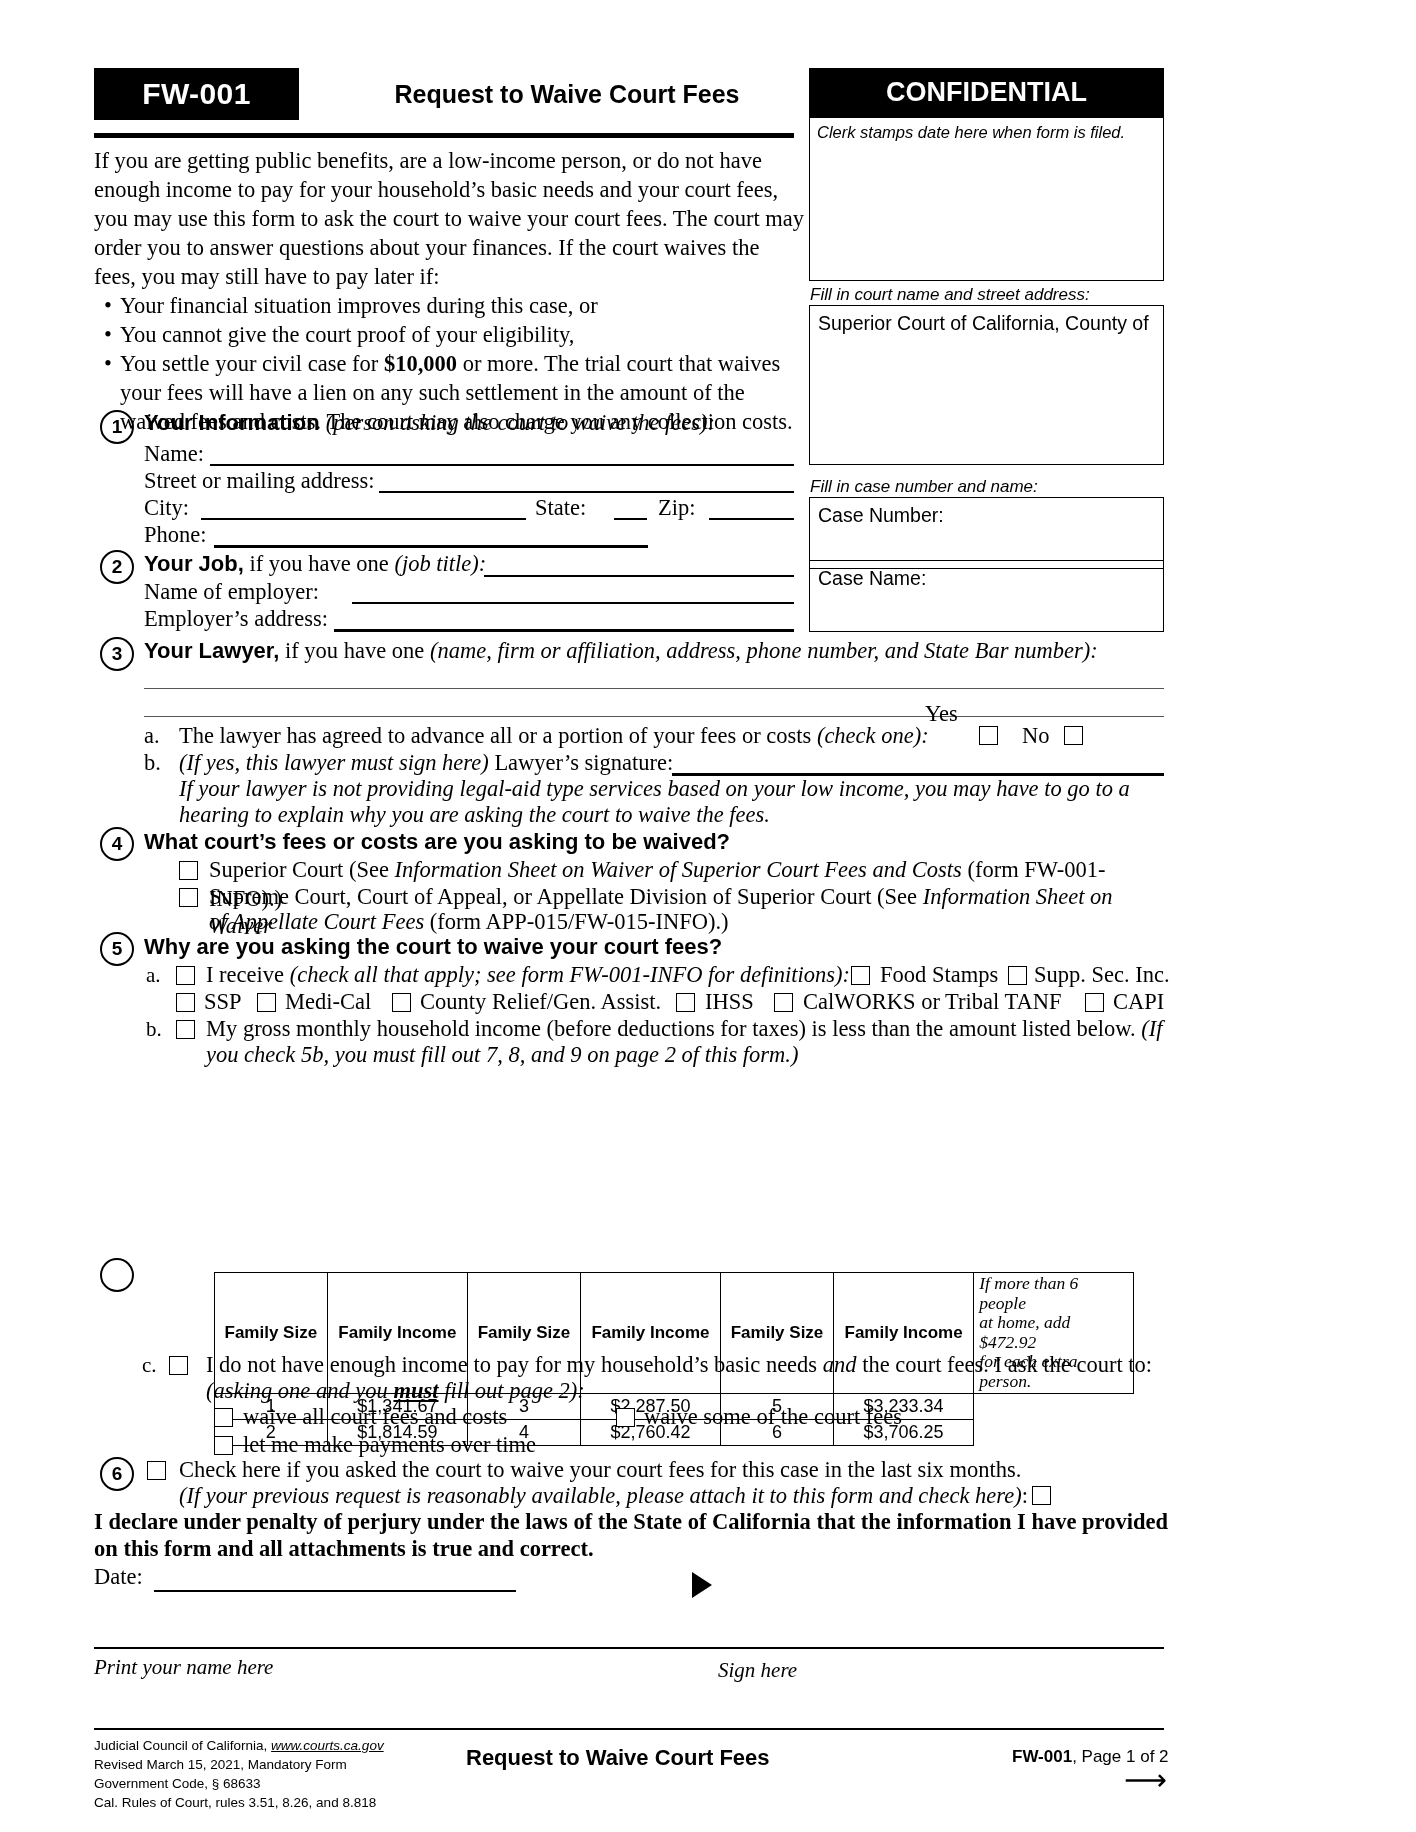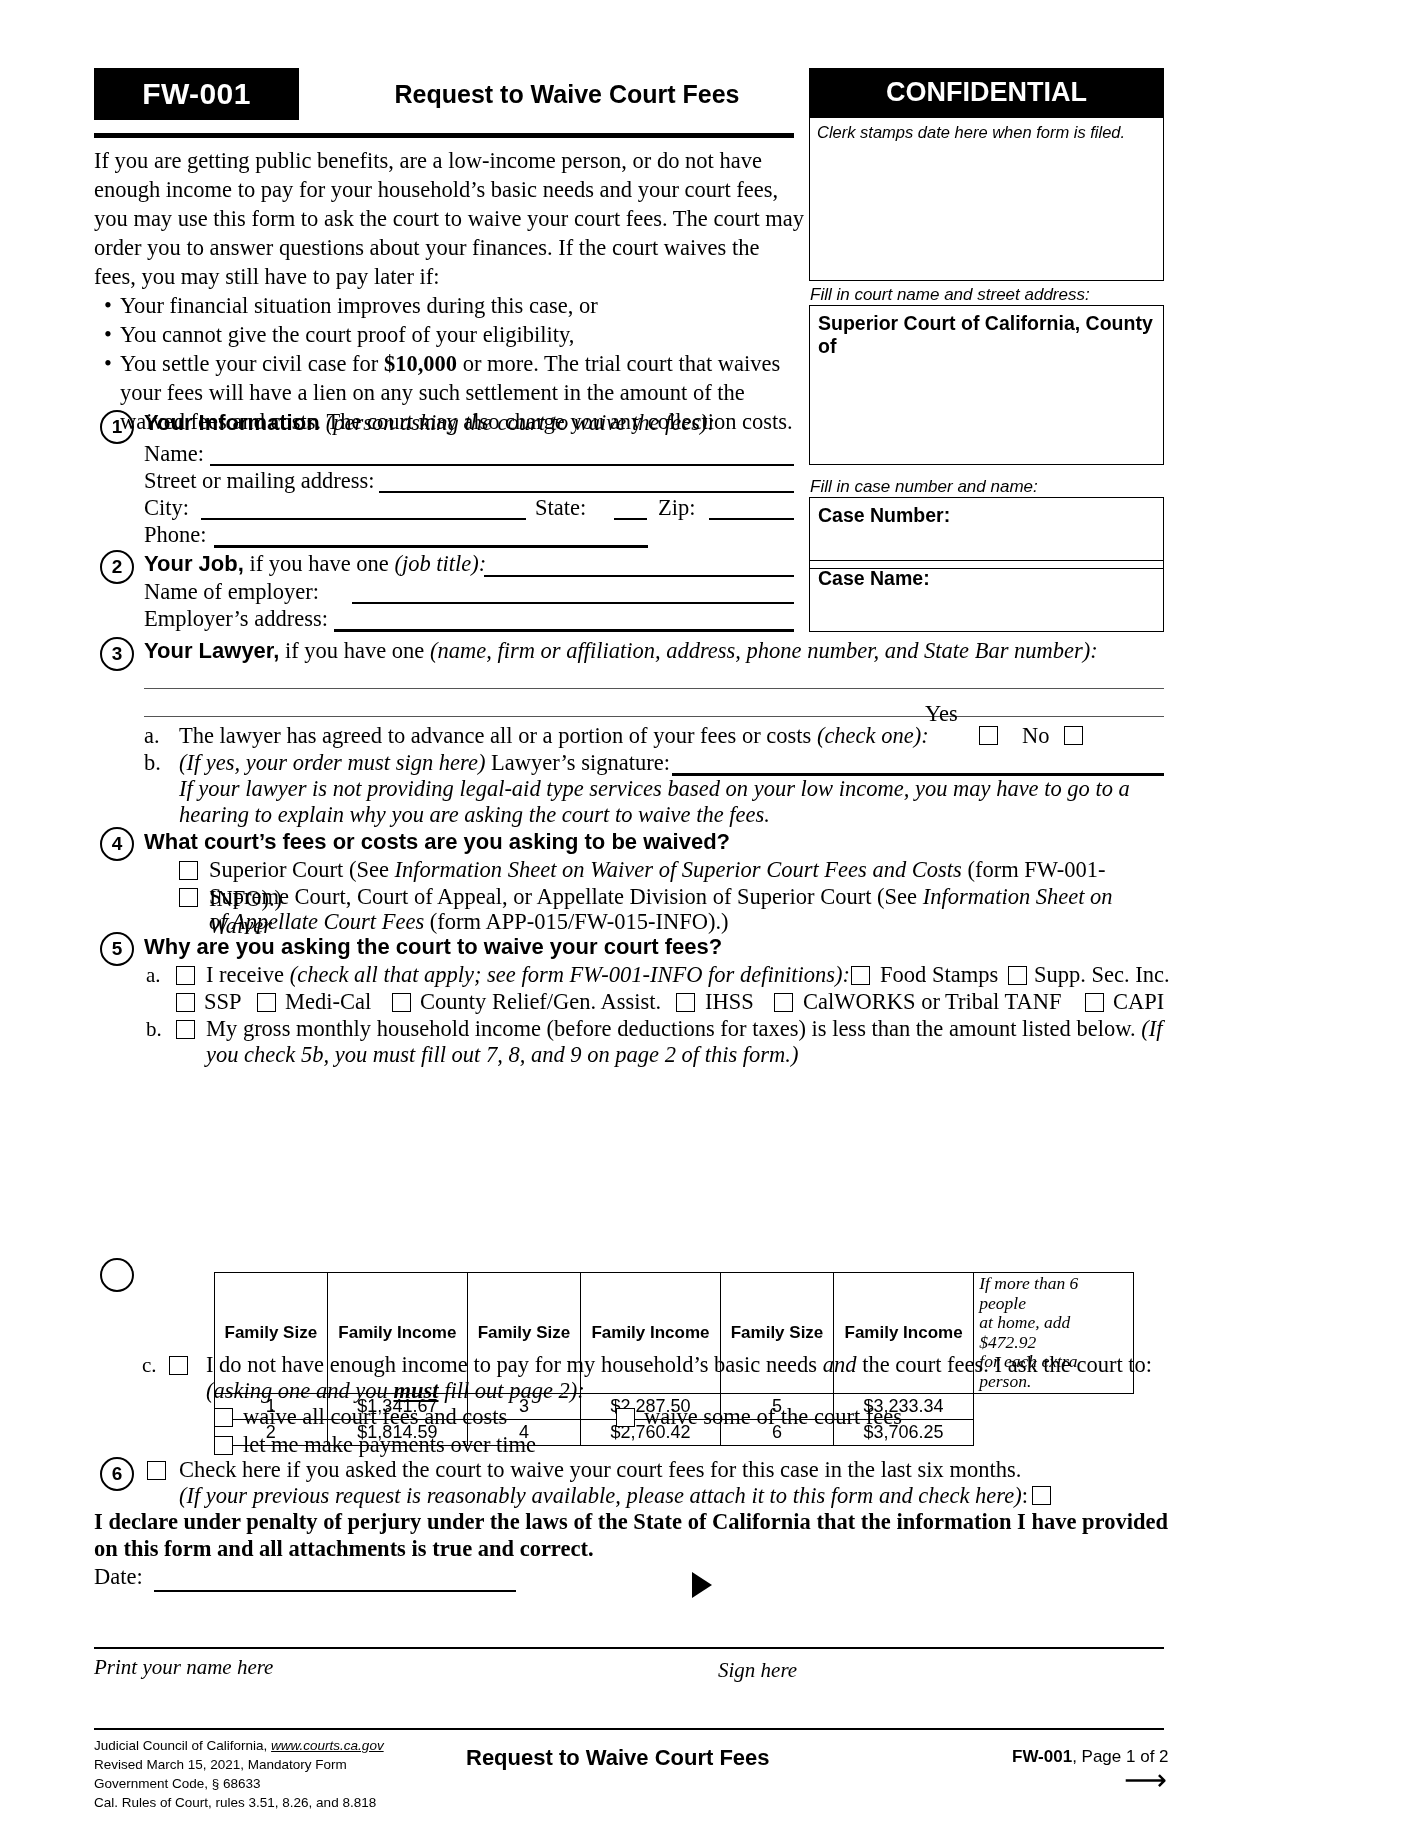--- a/index.html
+++ b/index.html
@@ -46,21 +46,21 @@
     font-weight:bold; font-size:27px;
     display:flex; align-items:center; justify-content:center;
   }
   .clerkbox { position:absolute; left:785px; top:117px; width:355px; height:164px;
               border:1.6px solid #000; box-sizing:border-box; }
   .clerknote { position:absolute; left:7px; top:5px; font-family:"Liberation Sans", sans-serif;
                font-style:italic; font-size:16.5px; }
   .caption { position:absolute; font-family:"Liberation Sans", sans-serif;
              font-style:italic; font-size:17px; }
   .boxlabel { position:absolute; left:8px; top:6px; font-family:"Liberation Sans", sans-serif;
-              font-weight:bold; font-size:19.5px; }
+              font-weight:normal; font-size:19.5px; }
   .courtbox { position:absolute; left:785px; top:305px; width:355px; height:160px;
               border:1.6px solid #000; box-sizing:border-box; }
   .casenumbox { position:absolute; left:785px; top:497px; width:355px; height:72px;
                 border:1.6px solid #000; box-sizing:border-box; }
   .casenamebox { position:absolute; left:785px; top:560px; width:355px; height:72px;
                  border:1.6px solid #000; box-sizing:border-box; }
 
   
   .circ {
     position:absolute; width:30px; height:30px; border:2px solid #000;
@@ -174,21 +174,21 @@
   <div class="txt" style="left:155px; top:722px; width:770px;">
     <span>The lawyer has agreed to advance all or a portion of your fees or costs </span><span class="i">(check one):</span>
   </div>
   <div class="txt" style="left:901px; top:700px;">Yes</div>
   <div class="cb" style="left:955px; top:726px;"></div>
   <div class="txt" style="left:998px; top:722px;">No</div>
   <div class="cb" style="left:1040px; top:726px;"></div>
 
   <div class="txt" style="left:120px; top:749px;">b.</div>
   <div class="txt" style="left:155px; top:749px;">
-    <span class="i">(If yes, your order must sign here)</span><span> Lawyer’s signature:</span>
+    <span class="i">(If yes, this lawyer must sign here)</span><span> Lawyer’s signature:</span>
   </div>
   <div class="rule" style="left:648px; top:773px; width:492px; height:2.6px;"></div>
   <div class="txt i" style="left:155px; top:775px;">If your lawyer is not providing legal-aid type services based on your low income, you may have to go to a</div>
   <div class="txt i" style="left:155px; top:801px;">hearing to explain why you are asking the court to waive the fees.</div>
 
   <div class="circ" style="left:76px; top:827px;">4</div>
   <div class="sechead" style="left:120px; top:829px;">What court’s fees or costs are you asking to be waived?</div>
   <div class="cb" style="left:155px; top:861px;"></div>
   <div class="txt" style="left:185px; top:856px; width:960px;">
     <span>Superior Court (See </span><span class="i">Information Sheet on Waiver of Superior Court Fees and Costs</span><span> (form FW-001-INFO).)</span>

